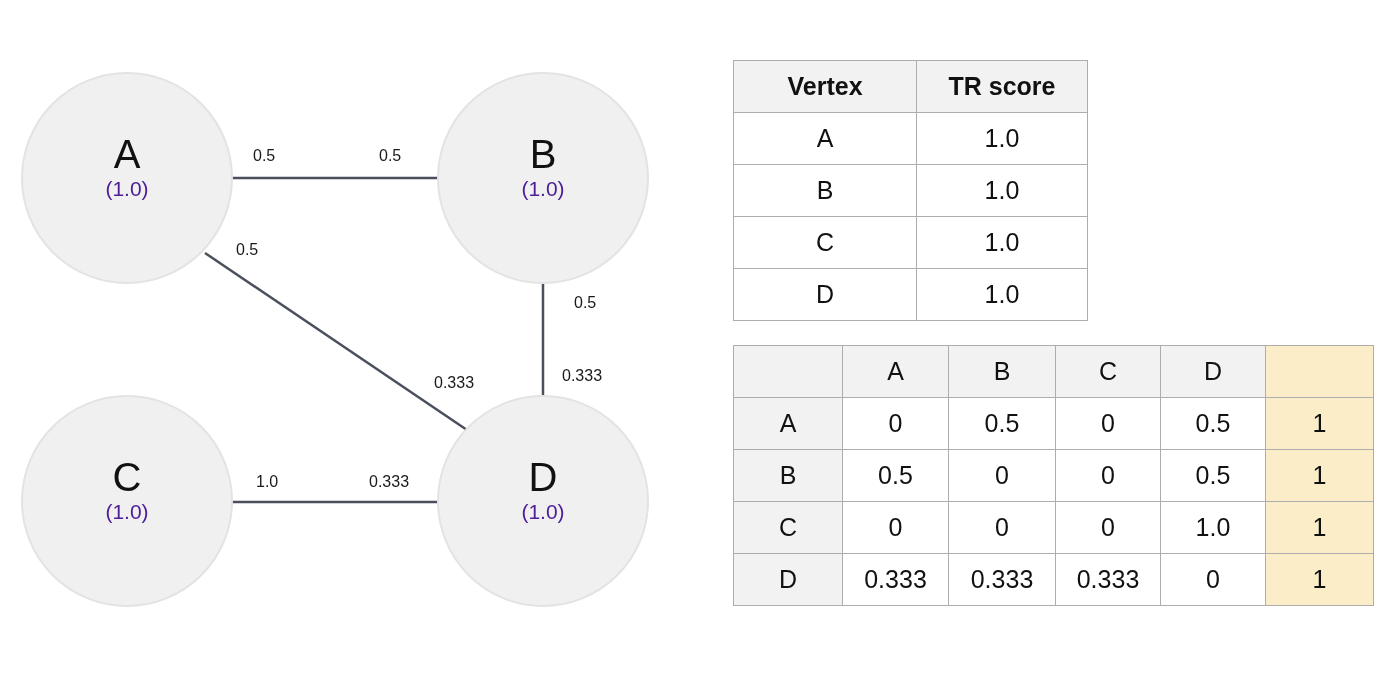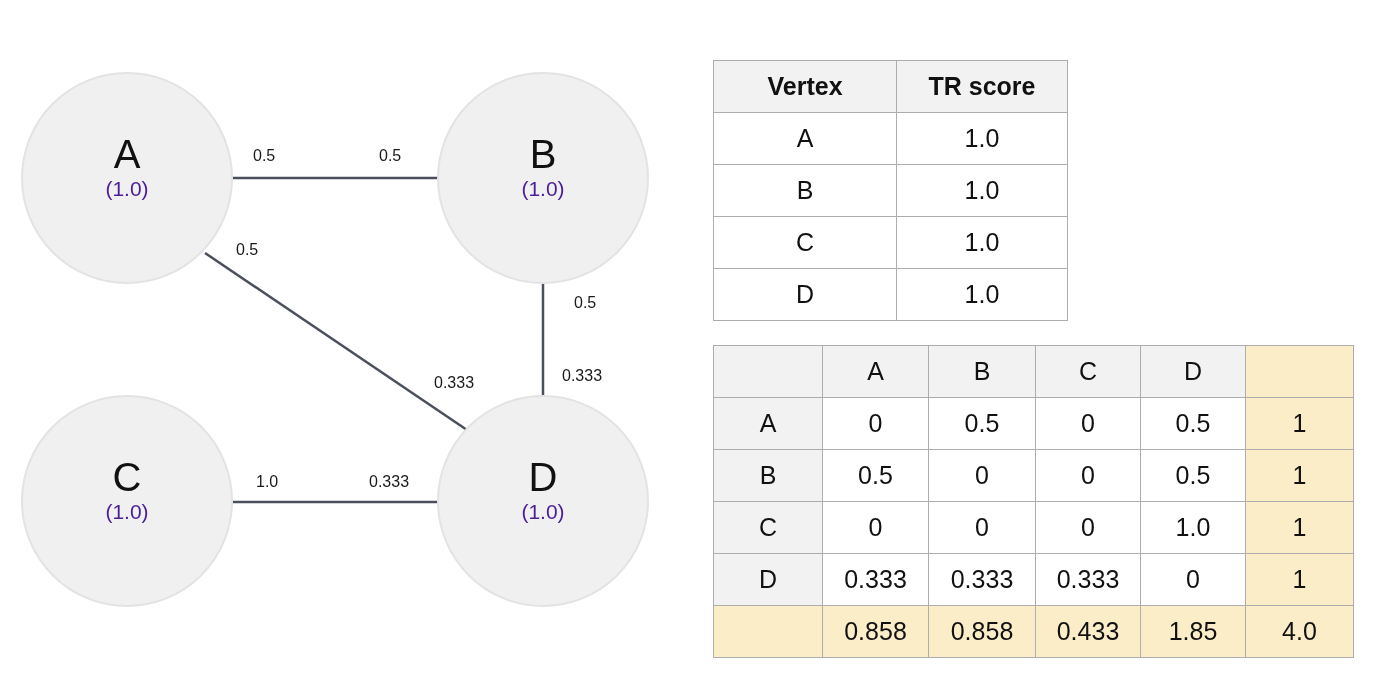--- a/index.html
+++ b/index.html
@@ -49,20 +49,21 @@
     white-space: nowrap;
     line-height: 16px;
   }
 
   
   .tbl {
     position: absolute;
     border-collapse: collapse;
     table-layout: fixed;
     background: #5eead4;
+    margin-left: 20px;
   }
   .tbl td, .tbl th {
     border: 1px solid #adadad;
     text-align: center;
     vertical-align: middle;
     font-weight: 400;
     color: #111111;
   }
 
   
@@ -226,22 +227,14 @@
       <td class="cell-accent">1</td>
     </tr>
     <tr>
       <td class="cell-rowhead">D</td>
       <td class="cell-plain">0.333</td>
       <td class="cell-plain">0.333</td>
       <td class="cell-plain">0.333</td>
       <td class="cell-plain">0</td>
       <td class="cell-accent">1</td>
     </tr>
-    <tr>
-      <td class="cell-accent"></td>
-      <td class="cell-accent">0.858</td>
-      <td class="cell-accent">0.858</td>
-      <td class="cell-accent">0.433</td>
-      <td class="cell-accent">1.85</td>
-      <td class="cell-accent">4.0</td>
-    </tr>
   </tbody>
 </table>
 
 </body></html>

